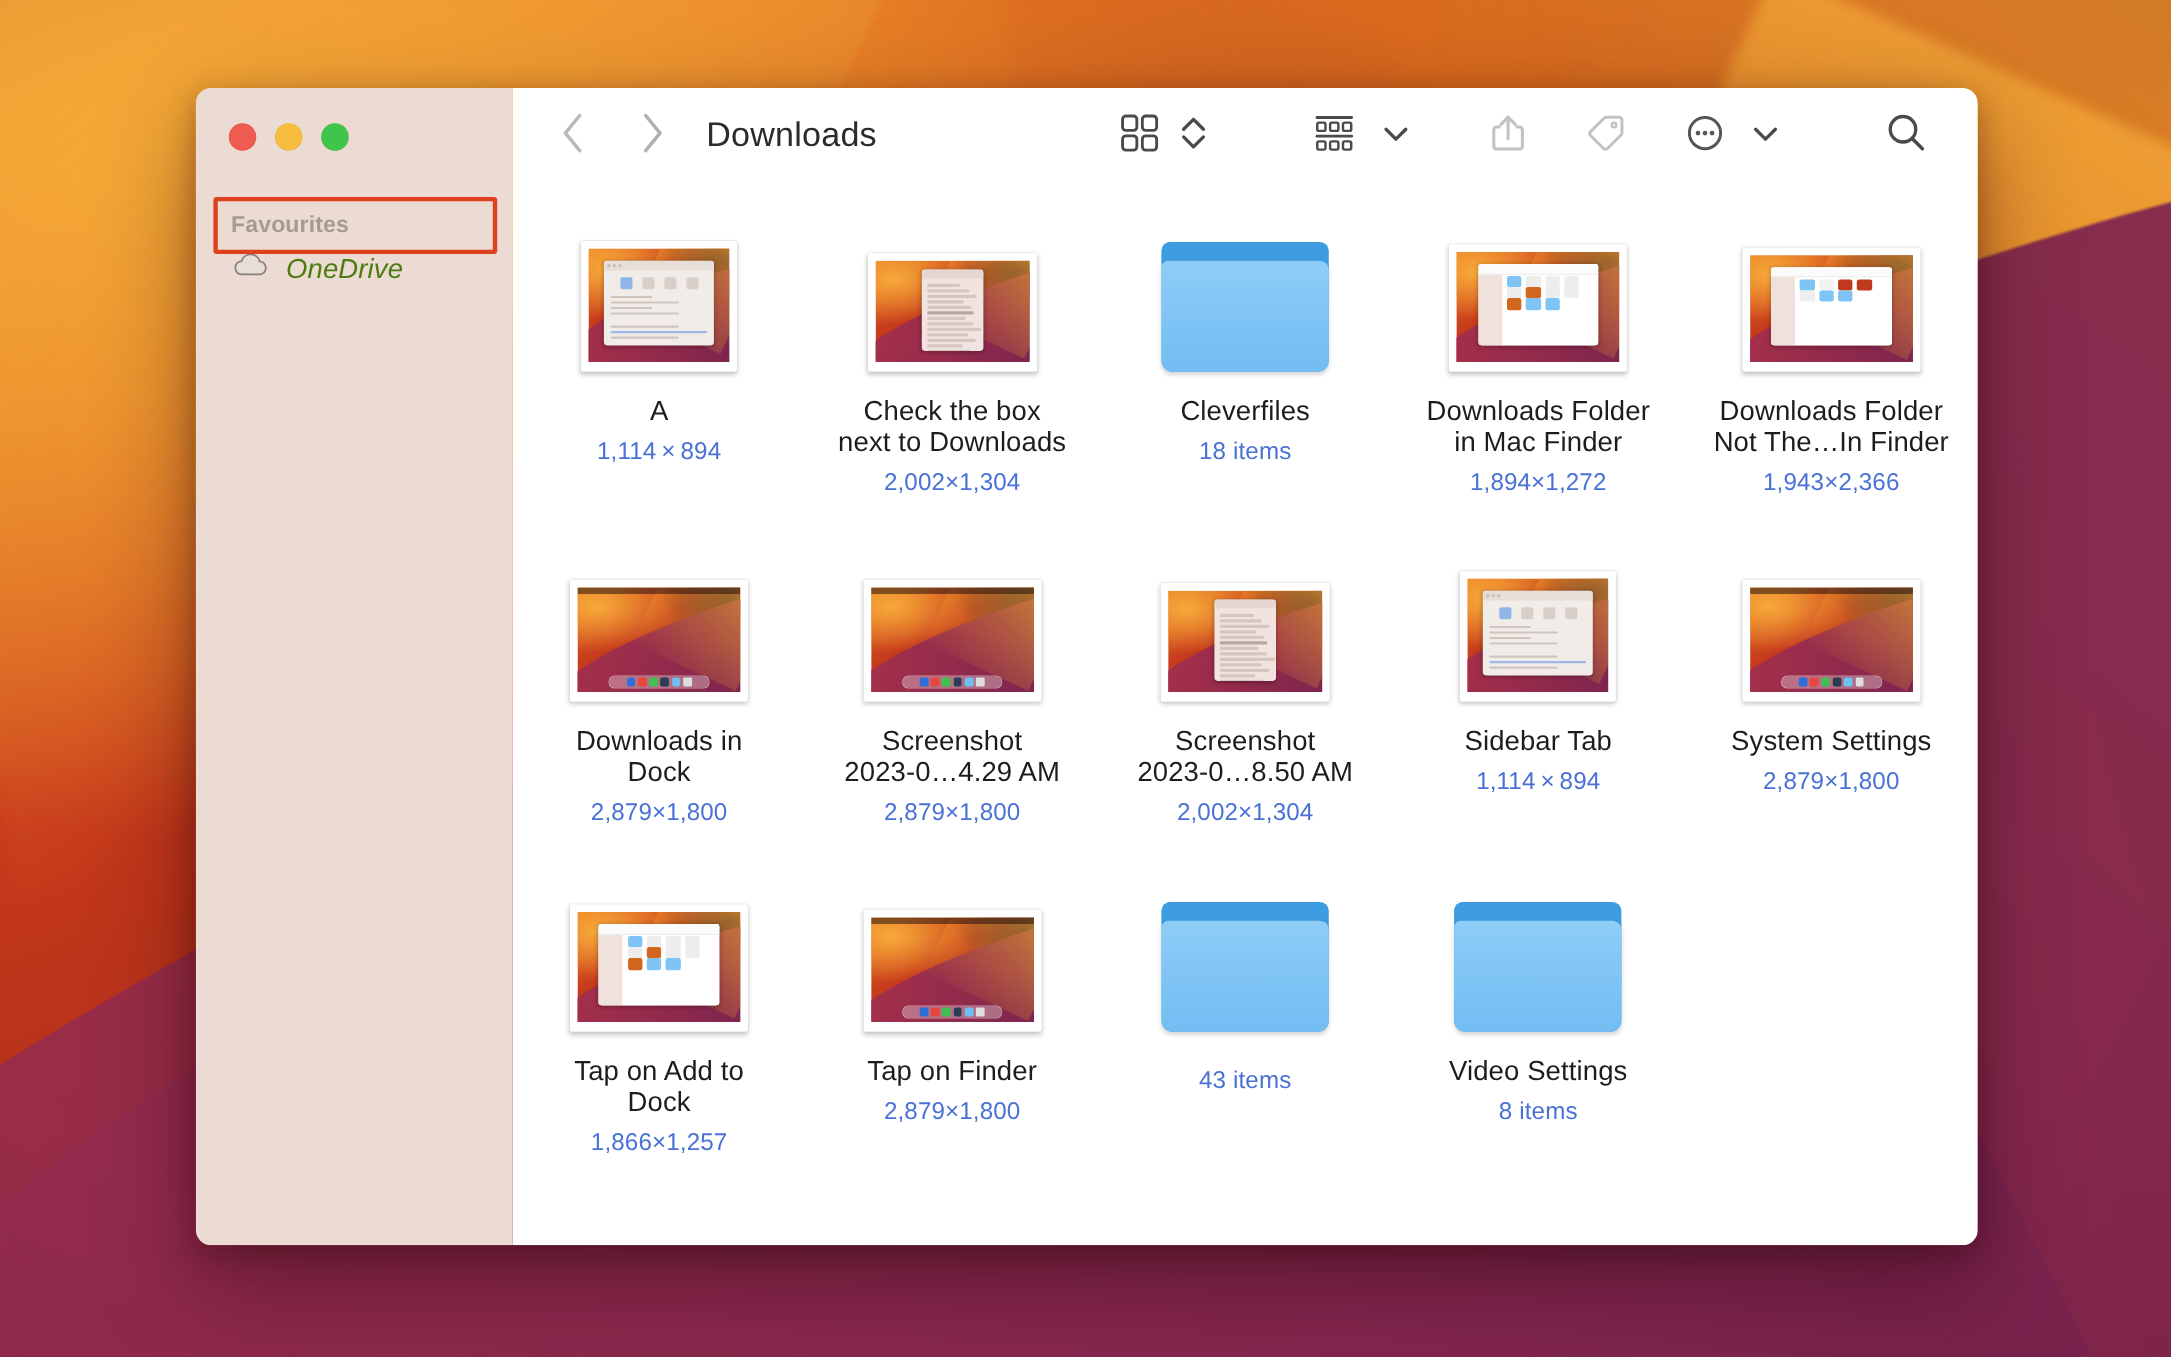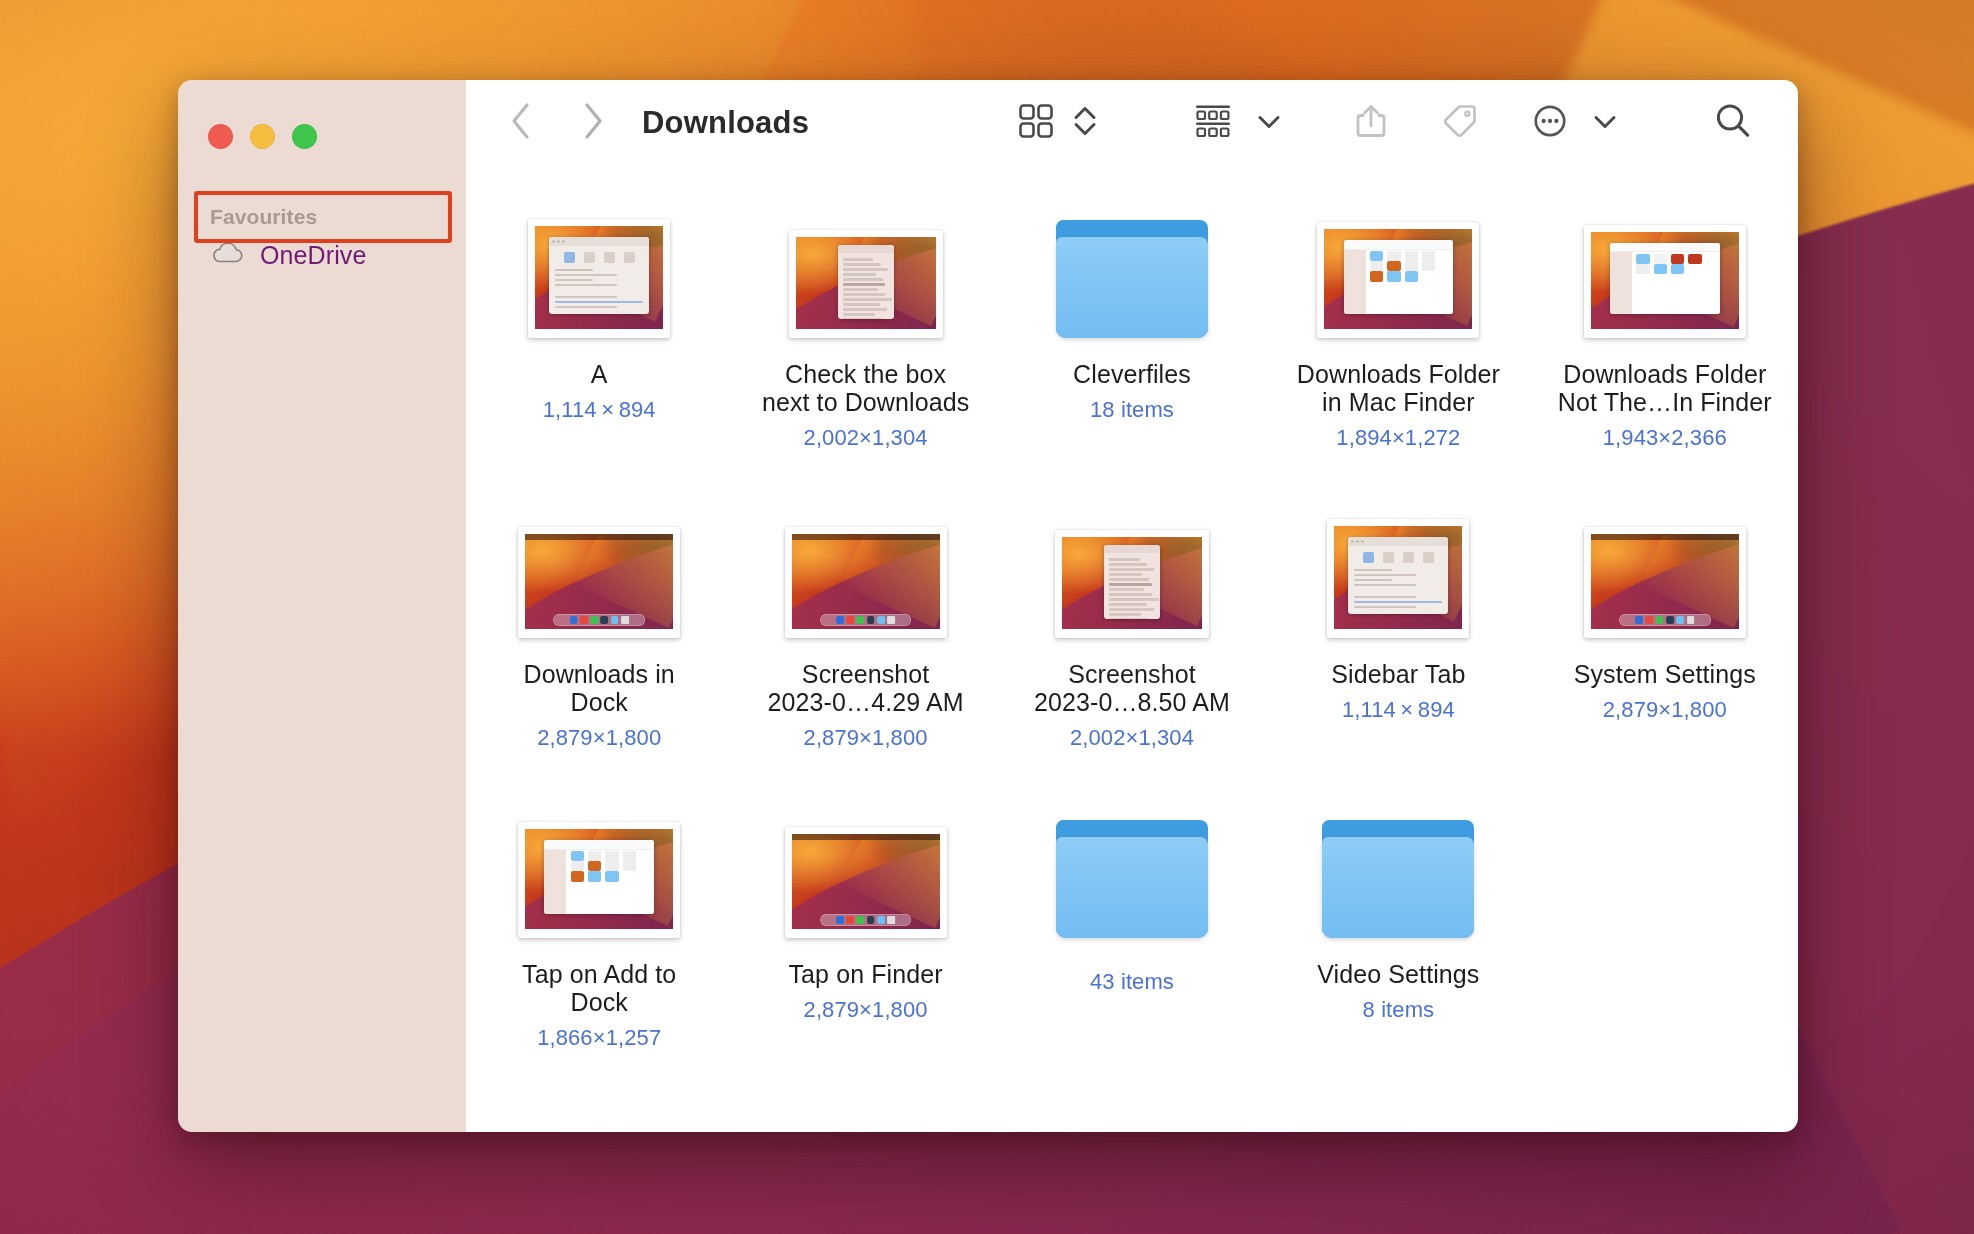--- a/index.html
+++ b/index.html
@@ -62,54 +62,54 @@
   
   #finder-window {
     position:absolute; left:178px; top:80px; width:1620px; height:1052px;
     border-radius:14px; overflow:hidden; display:flex;
     box-shadow:0 36px 90px rgba(40,5,10,.42), 0 8px 26px rgba(40,5,10,.3);
   }
 
   
   #sidebar {
     width:288px; flex:0 0 288px; background:#ecdbd2;
-    position:relative; padding-top:16px;
+    position:relative; padding-top:4px;
   }
   #traffic-lights { display:flex; gap:17px; padding:28px 0 0 30px; }
   .tl { width:25px; height:25px; border-radius:50%; }
   .tl-close  { background:#f05b51; box-shadow:inset 0 0 0 .5px rgba(0,0,0,.08); }
   .tl-min    { background:#f6bd3e; box-shadow:inset 0 0 0 .5px rgba(0,0,0,.08); }
   .tl-max    { background:#3fc44c; box-shadow:inset 0 0 0 .5px rgba(0,0,0,.08); }
 
   .sb-section-wrap { position:relative; margin-top:42px; }
   #favourites-highlight {
     position:absolute; left:16px; top:0; width:258px; height:52px;
     border:4px solid #df401f; border-radius:3px; pointer-events:none;
   }
   .sb-header {
     font-size:21px; font-weight:700; color:#a69a93;
     padding:14px 0 0 32px; letter-spacing:.1px;
   }
   .sb-header-locations { margin-top:44px; }
   .sb-item {
-    display:flex; align-items:flex-start; gap:16px;
-    padding:12px 0 0 32px; font-size:25px; color:#701a75; letter-spacing:.1px;
+    display:flex; align-items:flex-end; gap:16px;
+    padding:12px 0 0 32px; font-size:25px; color:#4d7c0f; letter-spacing:.1px;font-style:italic;
   }
   .sb-item svg { flex:0 0 auto; }
 
   
   #content { flex:1; background:#ffffff; display:flex; flex-direction:column; min-width:0; }
 
   #toolbar {
     height:86px; flex:0 0 86px; display:flex; align-items:center;
     padding:0 36px 0 28px; gap:0;
   }
   .nav-btn { width:54px; height:54px; display:flex; align-items:center; justify-content:center; }
   #window-title {
-    font-size:31px; font-weight:700; color:#2b2b2b;
+    font-size:31px; font-weight:400; color:#2b2b2b;
     margin-left:22px; letter-spacing:.2px; white-space:nowrap;
   }
   .tb-spacer { flex:1; }
   .tb-btn { display:flex; align-items:center; justify-content:center; height:54px; padding:0 7px; }
   .tb-gap-lg { width:54px; }
   .tb-gap-md { width:34px; }
   .tb-gap-xl { width:78px; }
 
   
   #icon-grid {

